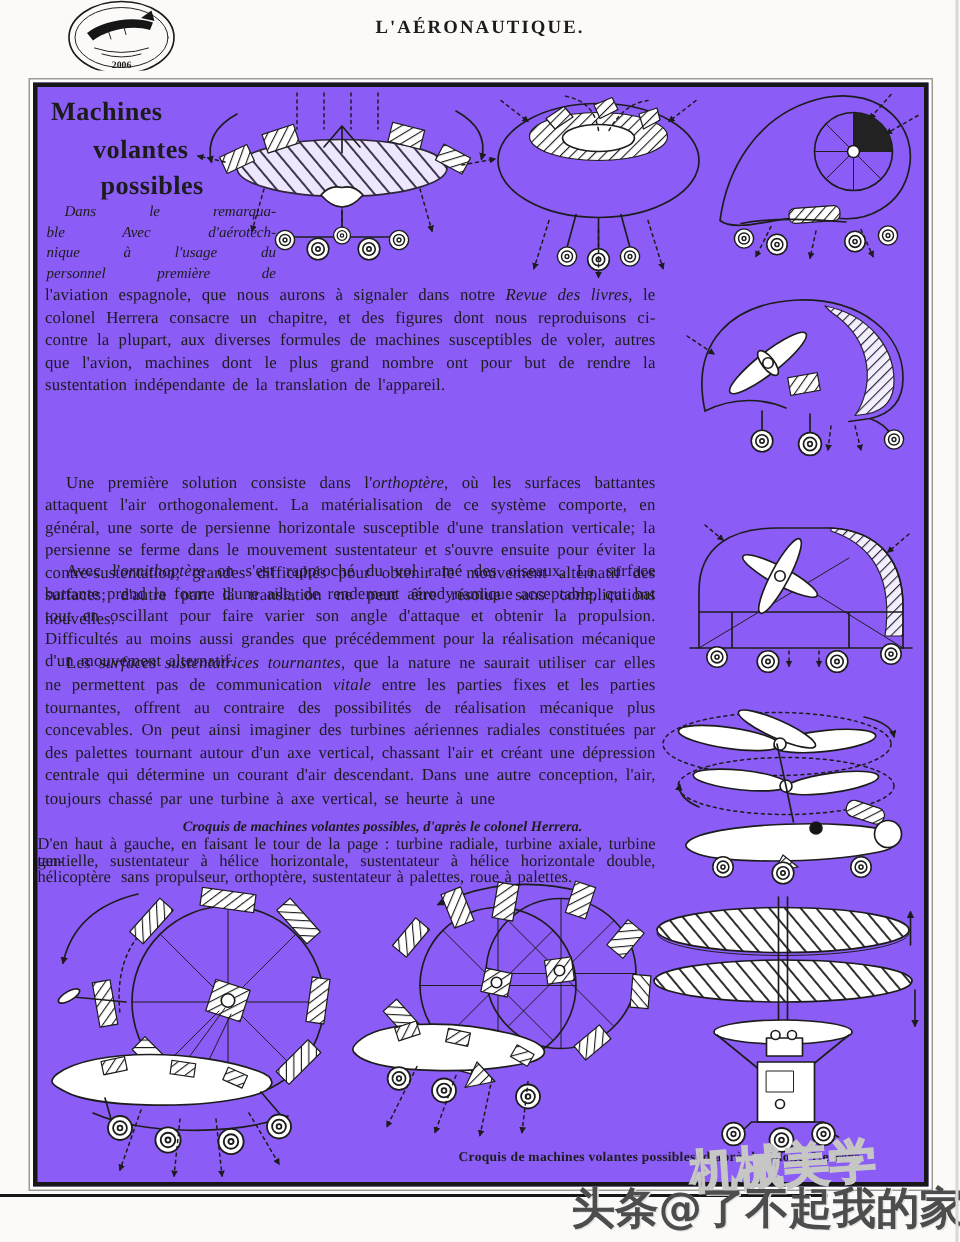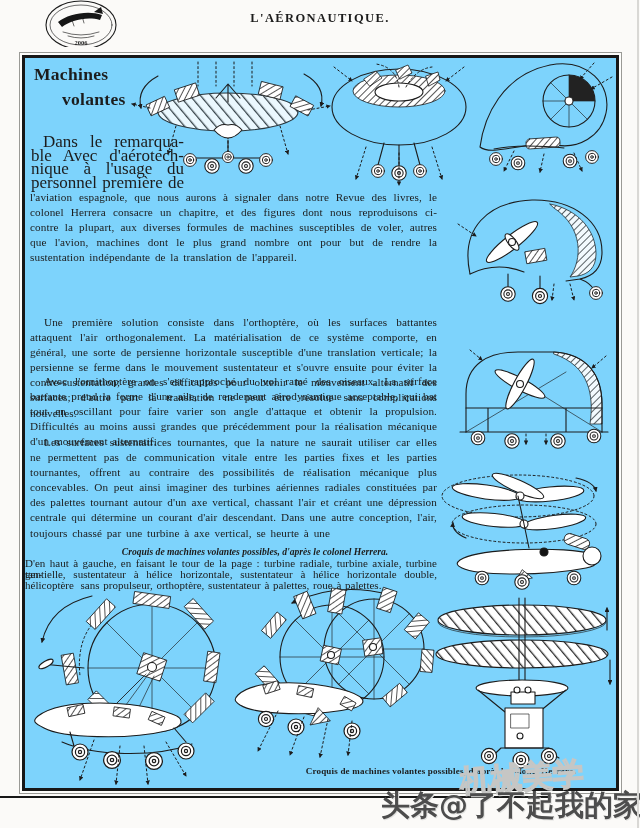--- a/index.html
+++ b/index.html
@@ -5,35 +5,35 @@
   html,body{margin:0;padding:0;}
   body{width:640px;height:828px;background:#fbfaf8;position:relative;overflow:hidden;
        font-family:"Liberation Serif","DejaVu Serif",serif;color:#1c1c1c;}
   .edge-right{position:absolute;right:1px;top:0;bottom:0;width:2px;background:#d9d8d5;}
   
   .stamp{position:absolute;left:44px;top:0;width:74px;height:47px;}
   .journal-title{position:absolute;left:0;right:0;top:11px;text-align:center;
       font-size:12.5px;font-weight:700;letter-spacing:1.4px;}
   
   .frame{position:absolute;left:22px;top:55px;width:591px;height:730px;
-      border:3px solid #171717;background:#7dd3fc;
+      border:3px solid #171717;background:#8b5cf6;
       box-shadow:0 0 0 2px #fdfdfb,0 0 0 3px #9a9a96;}
   
   .article-title{position:absolute;left:9px;top:4px;width:170px;font-weight:700;
       font-size:17.5px;line-height:24.5px;letter-spacing:.3px;word-spacing:2px;}
   .article-title span{display:block;}
   .article-title .t2{margin-left:28px;}
   .article-title .t3{margin-left:33px;}
   
-  .intro-narrow{position:absolute;left:6px;top:77px;width:153px;font-size:17px;line-height:13.5px;}
+  .intro-narrow{position:absolute;left:6px;top:77px;width:153px;font-size:10px;line-height:13.5px;font-style:italic;}
   .intro-narrow span{display:block;text-align:justify;text-align-last:justify;}
   .intro-narrow span.first{text-indent:12px;}
   .bodytext{position:absolute;left:5px;width:407px;margin:0;font-size:11.2px;line-height:15.1px;
       text-align:justify;word-spacing:1.8px;letter-spacing:.1px;}
-  .bodytext .em{}
+  .bodytext .em{font-style:italic;}
   .ind{text-indent:14px;}
   .p1{top:132px;}
   .p2{top:257px;}
   .p3{top:316px;}
   .p4{top:377px;}
   .cap-title{position:absolute;left:20px;top:488px;width:420px;text-align:center;
       font-style:italic;font-weight:600;font-size:9.6px;}
   .cap-line{position:absolute;left:0px;width:412px;font-size:11px;line-height:11px;
       text-align:justify;text-align-last:justify;word-spacing:1px;}
   .cl1{top:500px;}
@@ -107,20 +107,21 @@
     </svg>
   </div>
 
   <div class="journal-title">L'AÉRONAUTIQUE.</div>
 
   <div class="frame">
 
     <div class="article-title">
       <span class="t1">Machines</span>
       <span class="t2">volantes</span>
+      <span class="t3">possibles</span>
     </div>
 
     <div class="intro-narrow">
       <span class="first">Dans le remarqua-</span>
       <span>ble Avec d'aérotech-</span>
       <span>nique à l'usage du</span>
       <span>personnel première de</span>
     </div>
 
     <p class="bodytext p1"><span>l'aviation espagnole, que nous aurons à signaler dans notre </span><span class="em">Revue des livres</span><span>, le colonel Herrera consacre un chapitre, et des figures dont nous reproduisons ci-contre la plupart, aux diverses formules de machines susceptibles de voler, autres que l'avion, machines dont le plus grand nombre ont pour but de rendre la sustentation indépendante de la translation de l'appareil.</span></p>

